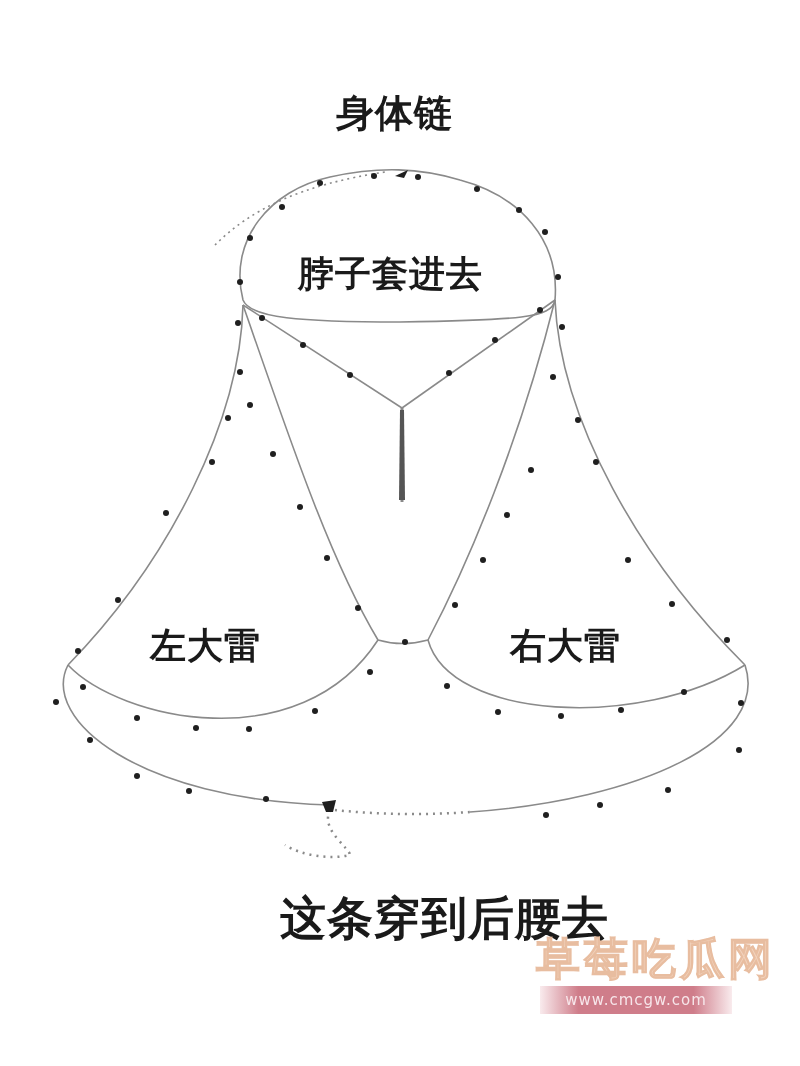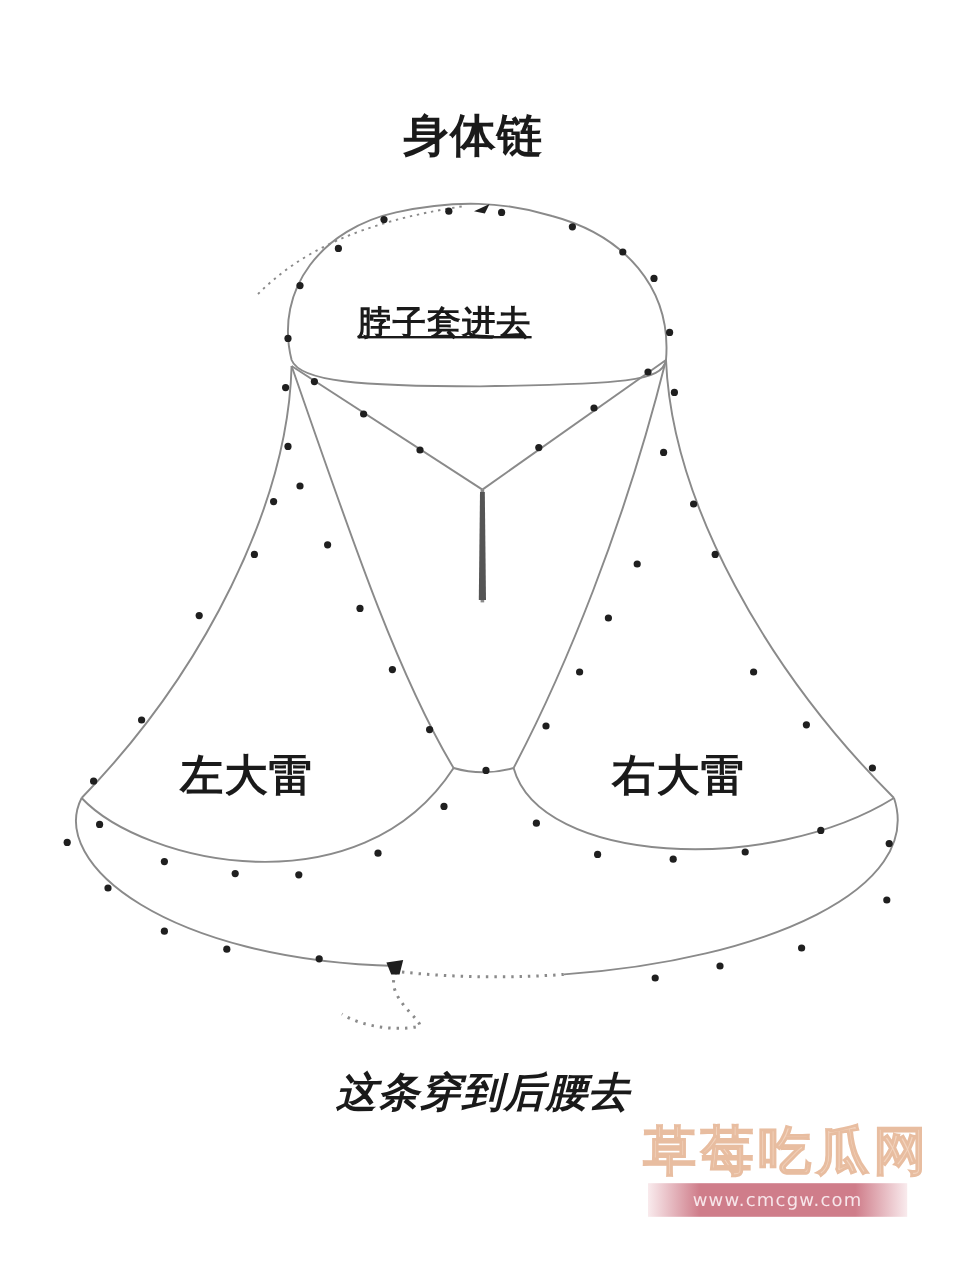--- a/index.html
+++ b/index.html
@@ -1,29 +1,29 @@
 <!DOCTYPE html>
 <html><head>
 <meta charset="utf-8">
 <style>
   html, body { margin:0; padding:0; background:#ffffff; }
   body { width:800px; height:1066px; position:relative; overflow:hidden;
          font-family:"DejaVu Sans", sans-serif; }
   .label { position:absolute; color:#1a1a1a; font-weight:bold; white-space:nowrap;
            font-family:"DejaVu Sans", sans-serif; letter-spacing:1px; }
   #title { left:336px; top:88px; font-size:38px;text-align:center; }
-  #neck { left:298px; top:250px; font-size:28px;text-decoration:underline; }
+  #neck { left:298px; top:250px; font-size:36px; }
   #left { left:150px; top:622px; font-size:36px;text-align:center; }
   #right { left:510px; top:622px; font-size:36px;font-family:Liberation Serif, serif; }
-  #back { left:280px; top:888px; font-size:34px;font-style:italic; }
+  #back { left:280px; top:888px; font-size:46px; }
   svg.diagram { position:absolute; left:0; top:0; }
   .wm-cn { position:absolute; left:516px; top:930px; font-size:44px; font-weight:bold;
            color:#f2d3bd; letter-spacing:4px; font-family:"DejaVu Sans", sans-serif;margin-left:20px;
            -webkit-text-stroke:1px #e8bda0; }
-  .wm-url { position:absolute; left:540px; top:986px; width:216px; height:28px;
+  .wm-url { position:absolute; left:540px; top:986px; width:192px; height:28px;
             background:linear-gradient(90deg, rgba(214,120,135,0.15), #cf7d8a 20%, #cf7d8a 80%, rgba(214,120,135,0.15));
             color:#f7e6ea; font-size:15px; line-height:28px; text-align:center;
             font-family:"DejaVu Sans", sans-serif; letter-spacing:1px; }
 </style>
 </head>
 <body>
 
 <svg class="diagram" width="800" height="1066" viewBox="0 0 800 1066">
   <g fill="none" stroke="#8a8a8a" stroke-width="1.6">
 

